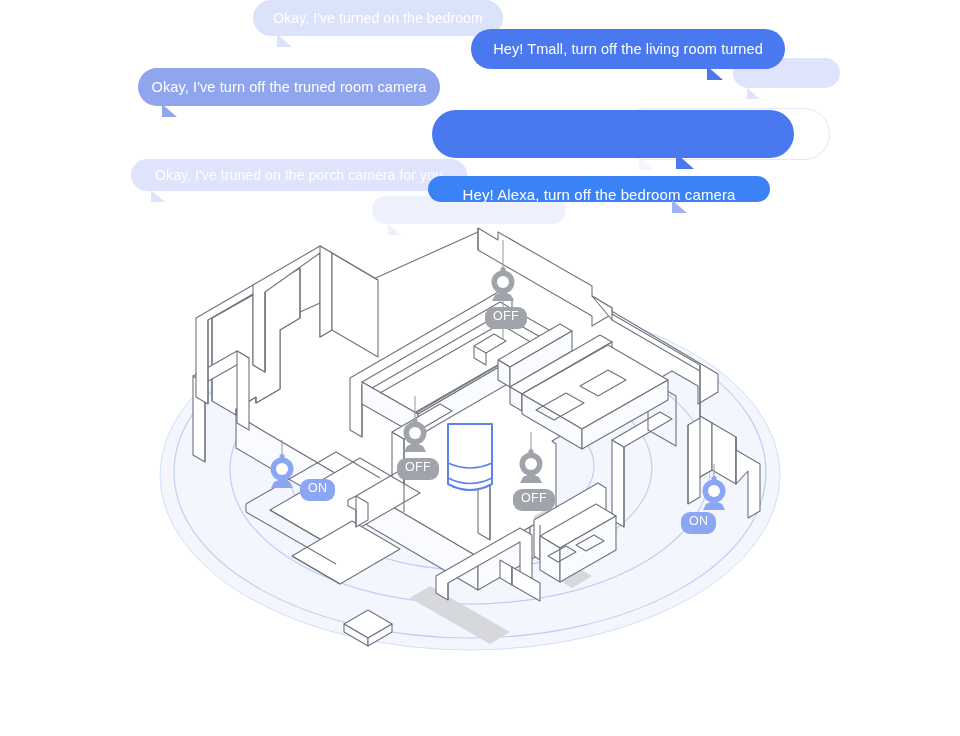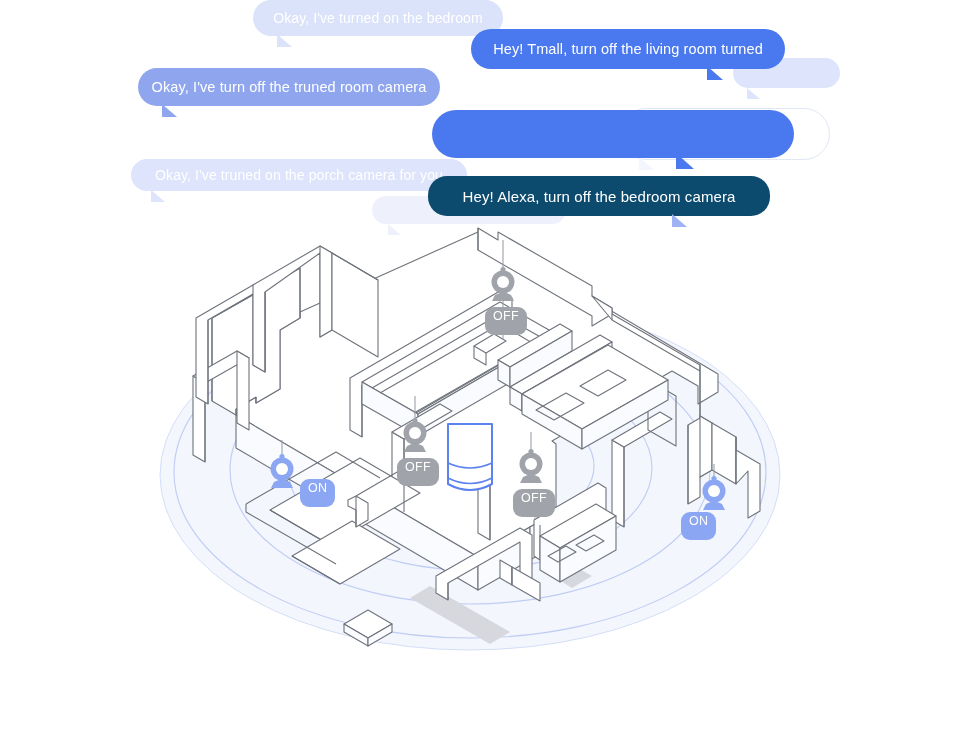--- a/index.html
+++ b/index.html
@@ -76,21 +76,21 @@
   }
   .cam .glyph {
     position: absolute;
     left: -17px;
     top: -22px;
     width: 34px;
     height: 44px;
   }
   .cam .pill {
     position: absolute;
-    height: 28px;
+    height: 22px;
     padding: 0 8px;
     border-radius: 9px;
     font-size: 12.5px;
     line-height: 18px;
     color: #ffffff;
     text-align: center;
     white-space: nowrap;
     letter-spacing: 0.3px;
   }
 </style>
@@ -128,21 +128,21 @@
 
   <div class="bubble tail-left" style="--bg:#4a78ef; background:#4a78ef; left:432px; top:110px; width:362px; height:48px; border-radius:24px; font-size:17px;">
     <span class="tail" style="left:244px; border-width:16px 0 0 18px;"></span>
   </div>
 
   <div class="bubble tail-left" style="--bg:#dde4fb; background:#dde4fb; left:131px; top:151px; width:336px; height:32px; border-radius:17px; font-size:14px;margin-top:8px;">
     <span class="btext">Okay, I've truned on the porch camera for you</span>
     <span class="tail" style="left:20px; border-width:12px 0 0 14px;"></span>
   </div>
 
-  <div class="bubble tail-left" style="--bg:#9fb2f3; background:#0c4a6e; left:428px; top:176px; width:342px; height:40px; border-radius:19px; font-size:15px;">
+  <div class="bubble tail-left" style="--bg:#9fb2f3; background:#3b82f6; left:428px; top:176px; width:342px; height:26px; border-radius:19px; font-size:15px;align-items:flex-end;">
     <span class="btext">Hey! Alexa, turn off the bedroom camera</span>
     <span class="tail" style="left:244px; border-width:13px 0 0 15px;"></span>
   </div>
 
   <svg id="house" viewBox="0 0 960 736">
     <defs>
       <style>
         .w  { fill:none; stroke:#6e737b; stroke-width:1.1; stroke-linejoin:round; }
         .wf { fill:#ffffff; stroke:#6e737b; stroke-width:1.1; stroke-linejoin:round; }
         .wl { fill:#fafbfe; stroke:#6e737b; stroke-width:1.1; stroke-linejoin:round; }

